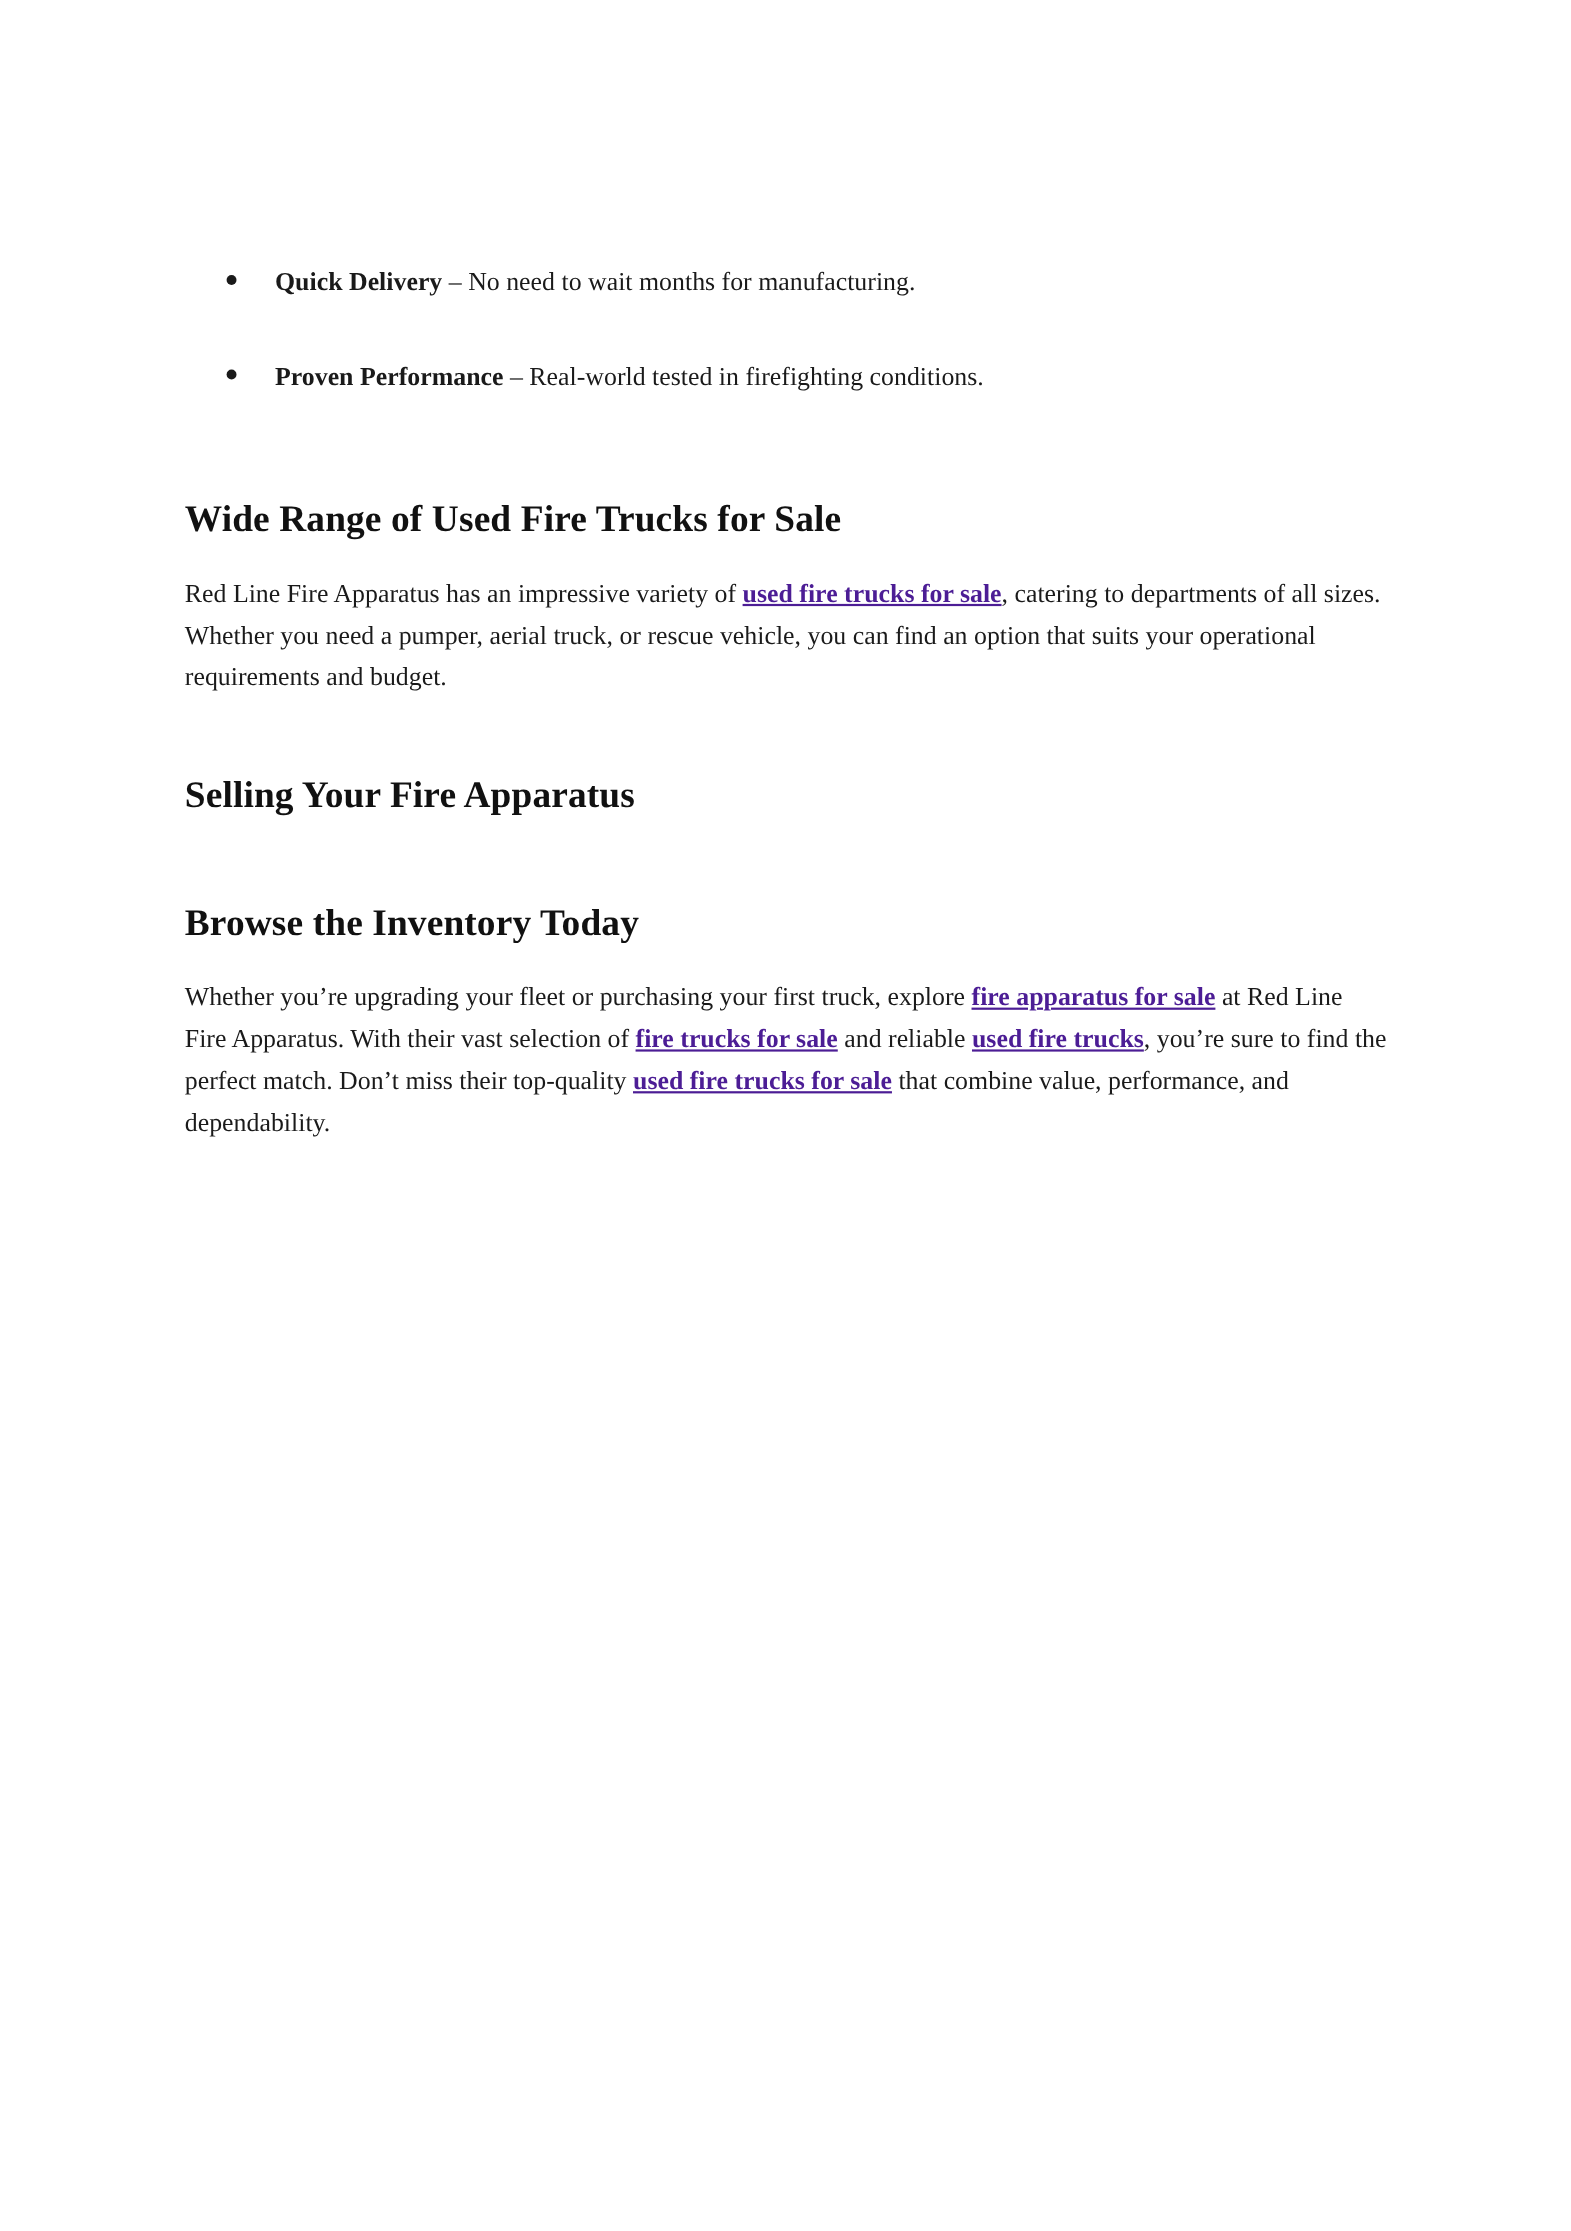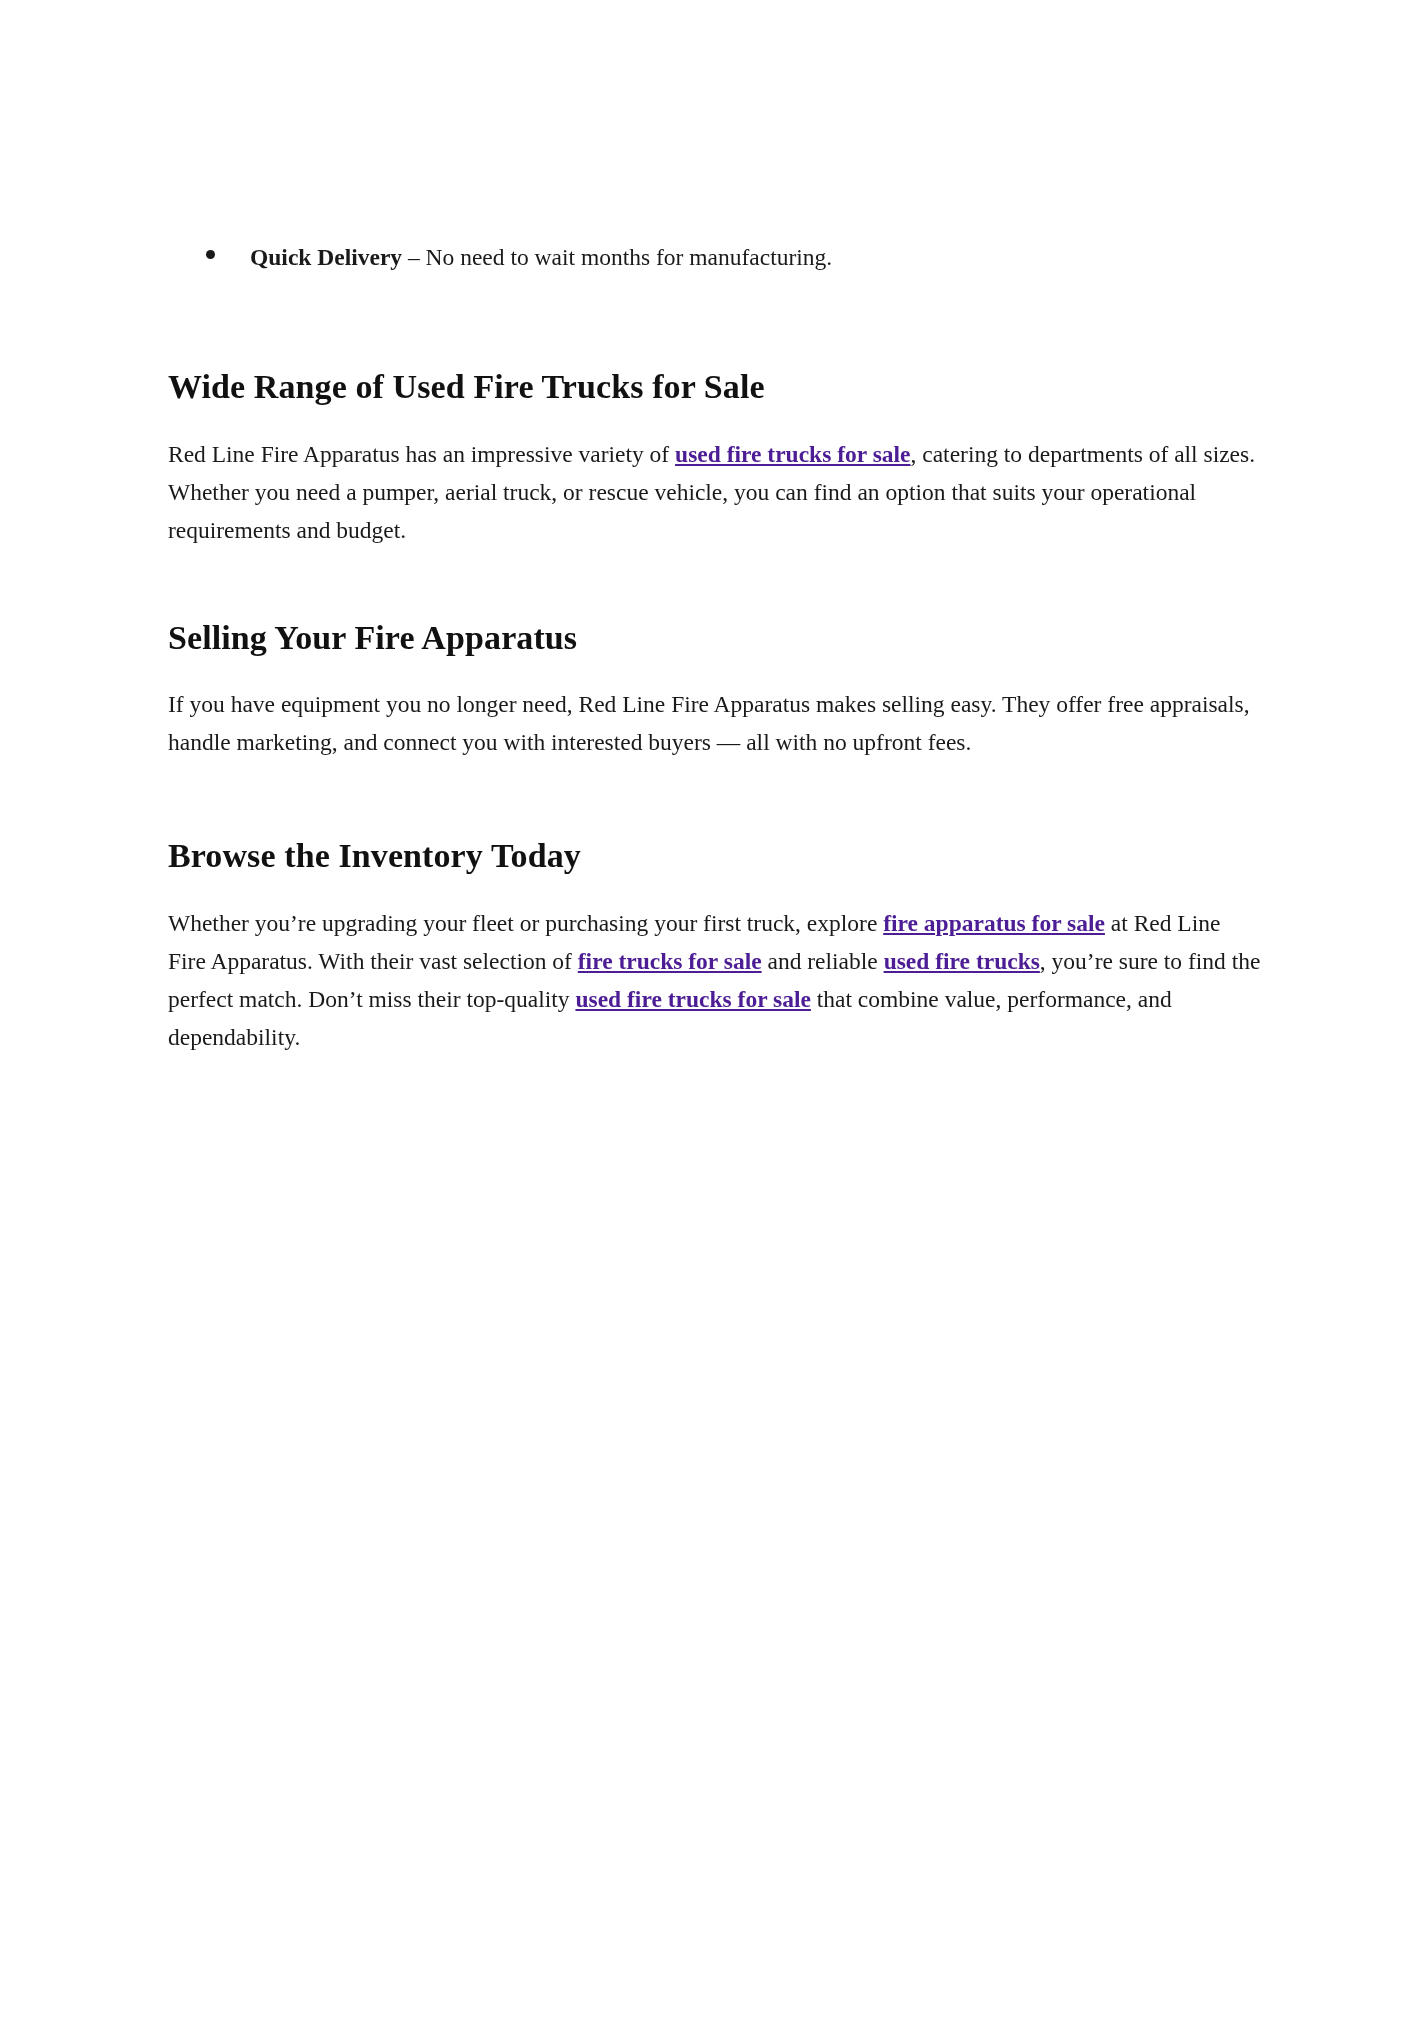--- a/index.html
+++ b/index.html
@@ -84,25 +84,27 @@
 </head>
 <body>
 
 <div class="page">
   <div class="content">
 
     <ul class="bullets">
       <li>
         <span class="dot"></span><span class="b-term">Quick Delivery</span><span> – </span><span>No need to wait months for manufacturing.</span>
       </li>
+      <li>
+        <span class="dot"></span><span class="b-term">Proven Performance</span><span> – </span><span>Real-world tested in firefighting conditions.</span>
+      </li>
     </ul>
 
     <h2 class="h2-wide">Wide Range of Used Fire Trucks for Sale</h2>
     <p class="body"><span>Red Line Fire Apparatus has an impressive variety of </span><a class="link" href="#">used fire trucks for sale</a><span>, catering to departments of all sizes. Whether you need a pumper, aerial truck, or rescue vehicle, you can find an option that suits your operational requirements and budget.</span></p>
 
     <h2 class="h2-sell">Selling Your Fire Apparatus</h2>
-    <p class="body"><span>If you have equipment you no longer need, Red Line Fire Apparatus makes selling easy. They offer free appraisals, handle marketing, and connect you with interested buyers — all with no upfront fees.</span></p>
 
     <h2 class="h2-browse">Browse the Inventory Today</h2>
     <p class="body"><span>Whether you’re upgrading your fleet or purchasing your first truck, explore </span><a class="link" href="#">fire apparatus for sale</a><span> at Red Line Fire Apparatus. With their vast selection of </span><a class="link" href="#">fire trucks for sale</a><span> and reliable </span><a class="link" href="#">used fire trucks</a><span>, you’re sure to find the perfect match. Don’t miss their top-quality </span><a class="link" href="#">used fire trucks for sale</a><span> that combine value, performance, and dependability.</span></p>
 
   </div>
 </div>
 
 </body></html>

